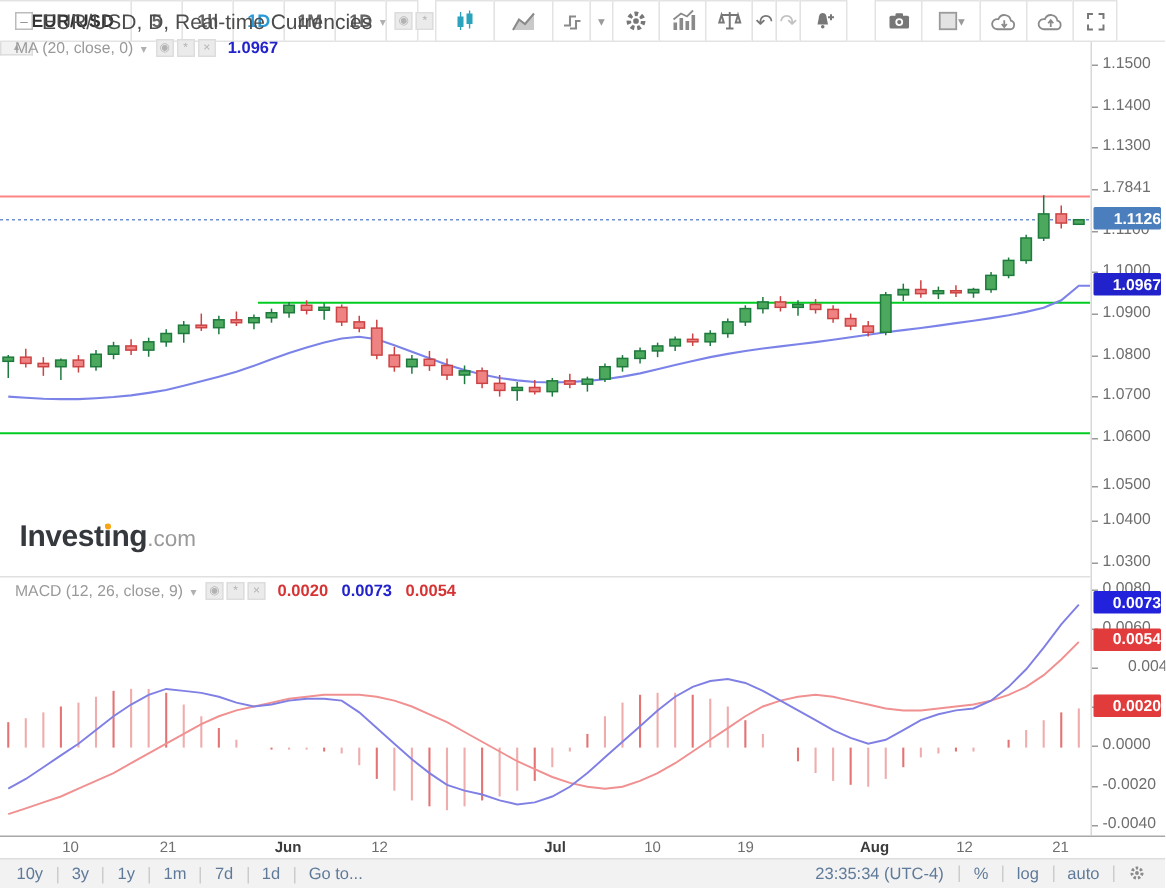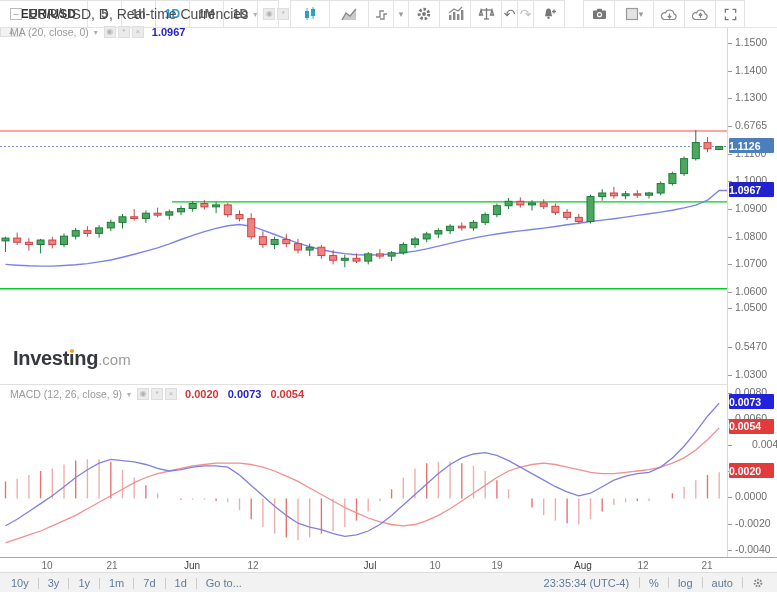--- a/index.html
+++ b/index.html
@@ -33,21 +33,21 @@
 
   
   #main-pane{position:absolute;left:0;top:28px;width:727px;height:356px;background:#fff;}
   #macd-pane{position:absolute;left:0;top:384px;width:727px;height:173px;background:#fff;
              border-top:1px solid #e0e0e0;}
   #price-axis{position:absolute;left:727px;top:28px;width:50px;height:529px;background:#fff;
               border-left:1px solid #d8d8d8;}
   .tick{position:absolute;left:7px;font-size:10.5px;color:#6e6e6e;white-space:nowrap;}
   .tick::before{content:"";position:absolute;left:-7px;top:7px;width:4px;height:1px;background:#9a9a9a;}
   .price-tag{position:absolute;left:1px;width:45px;color:#fff;font-size:10.5px;font-weight:bold;
-             text-align:left;padding:1.5px 0;border-radius:1px;z-index:3;}
+             text-align:right;padding:1.5px 0;border-radius:1px;z-index:3;}
 
   
   #draw-handle{position:absolute;left:0;top:28px;width:22px;height:9px;background:#f2f2f2;
                border:1px solid #ddd;border-top:none;display:flex;align-items:center;justify-content:center;
                font-size:6px;color:#aaa;line-height:1;}
 
   
   .legend{position:absolute;display:flex;align-items:center;z-index:4;white-space:nowrap;}
   #legend-title{left:10px;top:6px;}
   #legend-ma{left:10px;top:26px;}
@@ -71,21 +71,21 @@
         color:#35383d;letter-spacing:-0.3px;}
   #logo .logo-i{position:relative;}
   #logo .logo-i::after{content:"";position:absolute;left:0.5px;top:1.5px;width:4px;height:4px;
         border-radius:50%;background:var(--logo-dot);}
   #logo .com{font-size:15px;font-weight:normal;color:#9a9a9a;letter-spacing:0;}
 
   
   #time-axis{position:absolute;left:0;top:557px;width:777px;height:15px;background:#fff;
              border-top:1px solid #a8a8a8;}
   .t-tick{position:absolute;top:2px;transform:translateX(-50%);font-size:10px;color:#6e6e6e;}
-  .t-tick.bold{font-weight:normal;color:#3c3c3c;}
+  .t-tick.bold{font-weight:bold;color:#3c3c3c;}
 
   
   #bottombar{position:absolute;left:0;top:572px;width:777px;height:20px;background:#f2f2f2;
              border-top:1px solid #ddd;display:flex;align-items:center;font-size:11px;color:#5f7a99;}
   #bottombar .btn{padding:0 9px;cursor:pointer;}
   #bottombar .sep{width:1px;height:11px;background:#ccc;}
   #bb-left{display:flex;align-items:flex-end;margin-left:2px;}
   #bb-right{display:flex;align-items:center;margin-left:auto;margin-right:4px;}
   #bb-right .clock{padding:0 10px;}
 </style>
@@ -447,29 +447,29 @@
       <span class="mini-btn">*</span>
       <span class="mini-btn">×</span>
       <span class="macd-vals" id="macd-vals"><span class="val-red">0.0020</span><span class="val-blue">0.0073</span><span class="val-red">0.0054</span></span>
     </div>
   </div>
 
   <div id="price-axis">
       <div class="tick" style="top: 7.94868px;">1.1500</div>
       <div class="tick" style="top: 35.6314px;">1.1400</div>
       <div class="tick" style="top: 63.3142px;">1.1300</div>
-      <div class="tick" style="top: 90.9969px;">0.6765</div>
+      <div class="tick" style="top: 90.9969px;">1.7841</div>
       <div class="tick" style="top: 118.68px;">1.1100</div>
       <div class="tick" style="top: 146.362px;">1.1000</div>
       <div class="tick" style="top: 174.045px;">1.0900</div>
       <div class="tick" style="top: 201.728px;">1.0800</div>
       <div class="tick" style="top: 229.411px;">1.0700</div>
       <div class="tick" style="top: 257.093px;">1.0600</div>
-      <div class="tick" style="top: 273px;">1.0500</div>
-      <div class="tick" style="top: 312.459px;">0.5470</div>
+      <div class="tick" style="top: 289px;">1.0500</div>
+      <div class="tick" style="top: 312.459px;">1.0400</div>
       <div class="tick" style="top: 340.142px;">1.0300</div>
       <div class="tick" style="top: 358.005px;">0.0080</div>
       <div class="tick" style="top: 384.105px;">0.0060</div>
       <div class="tick" style="top: 410.205px; padding-left: 17px;">0.0040</div>
       <div class="tick" style="top: 436.305px;">0.0020</div>
       <div class="tick" style="top: 462.405px;">0.0000</div>
       <div class="tick" style="top: 488.505px;">-0.0020</div>
       <div class="tick" style="top: 514.605px;">-0.0040</div>
       <div class="price-tag" style="top: 110.482px; background: rgb(74, 126, 189);">1.1126</div>
       <div class="price-tag" style="top: 154.498px; background: rgb(34, 34, 204);">1.0967</div>

